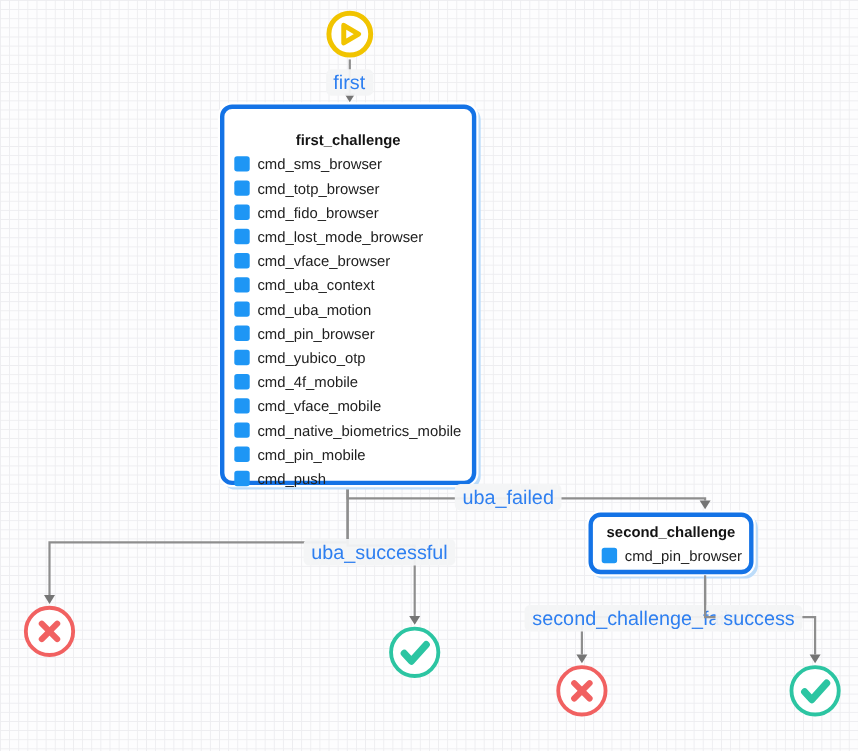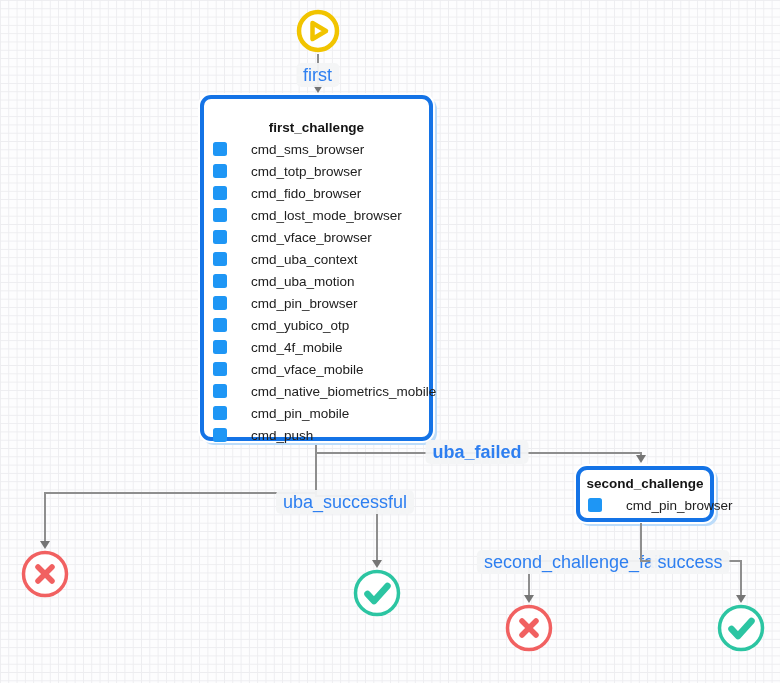--- a/index.html
+++ b/index.html
@@ -41,38 +41,38 @@
     border: 4px solid #1473e6;
     border-radius: 11px;
     box-shadow: 0 0 0 2px #ffffff, 3px 3px 0 1px #bcdcfa;
     z-index: 2;
   }
   #node-first-challenge {
     left: 200px; top: 95px;
     width: 233px; height: 346px;
   }
   #node-second-challenge {
-    left: 576px; top: 466px;
-    width: 138px; height: 56px;
+    left: 535px; top: 466px;
+    width: 150px; height: 56px;
   }
   .node-title {
     font-size: 13.5px;
     font-weight: bold;
     color: #141414;
     text-align: center;
     padding-top: 19px;
     line-height: 20px;
     white-space: nowrap;
   }
   .node-items { padding-left: 9px; }
   .node-item {
     display: flex;
     align-items: center;
     height: 22px;
-    gap: 24px;
+    gap: 7px;
     white-space: nowrap;
   }
   .node-item .sq {
     width: 14px; height: 14px;
     background: #1e96f5;
     border-radius: 2.5px;
     flex: 0 0 auto;
   }
   .node-item .item-text {
     font-size: 13.5px;
@@ -204,21 +204,21 @@
     <div class="node-title">second_challenge</div>
     <div class="node-items">
       <div class="node-item">
           <span class="sq"></span>
           <span class="item-text">cmd_pin_browser</span>
         </div>
     </div>
   </div>
 
   <div class="edge-label" style="left:317.5px; top:75px;">first</div>
-  <div class="edge-label" style="left:477px; top:452px;font-weight:bold;">uba_failed</div>
+  <div class="edge-label" style="left:462px; top:452px;">uba_failed</div>
   <div class="edge-label" style="left:345px; top:502px;">uba_successful</div>
   <div class="edge-label" style="left:583px; top:562px;">second_challenge_failed</div>
 
   <svg class="edge-layer edges-high">
     <path class="edge-path" d="M641 523 V561 H741 V595"></path>
     <polygon class="arrow-head" points="736,595 746,595 741,603"></polygon>
   </svg>
 
   <div class="edge-label above-lines" style="left:690px; top:562px;">success</div>
 

